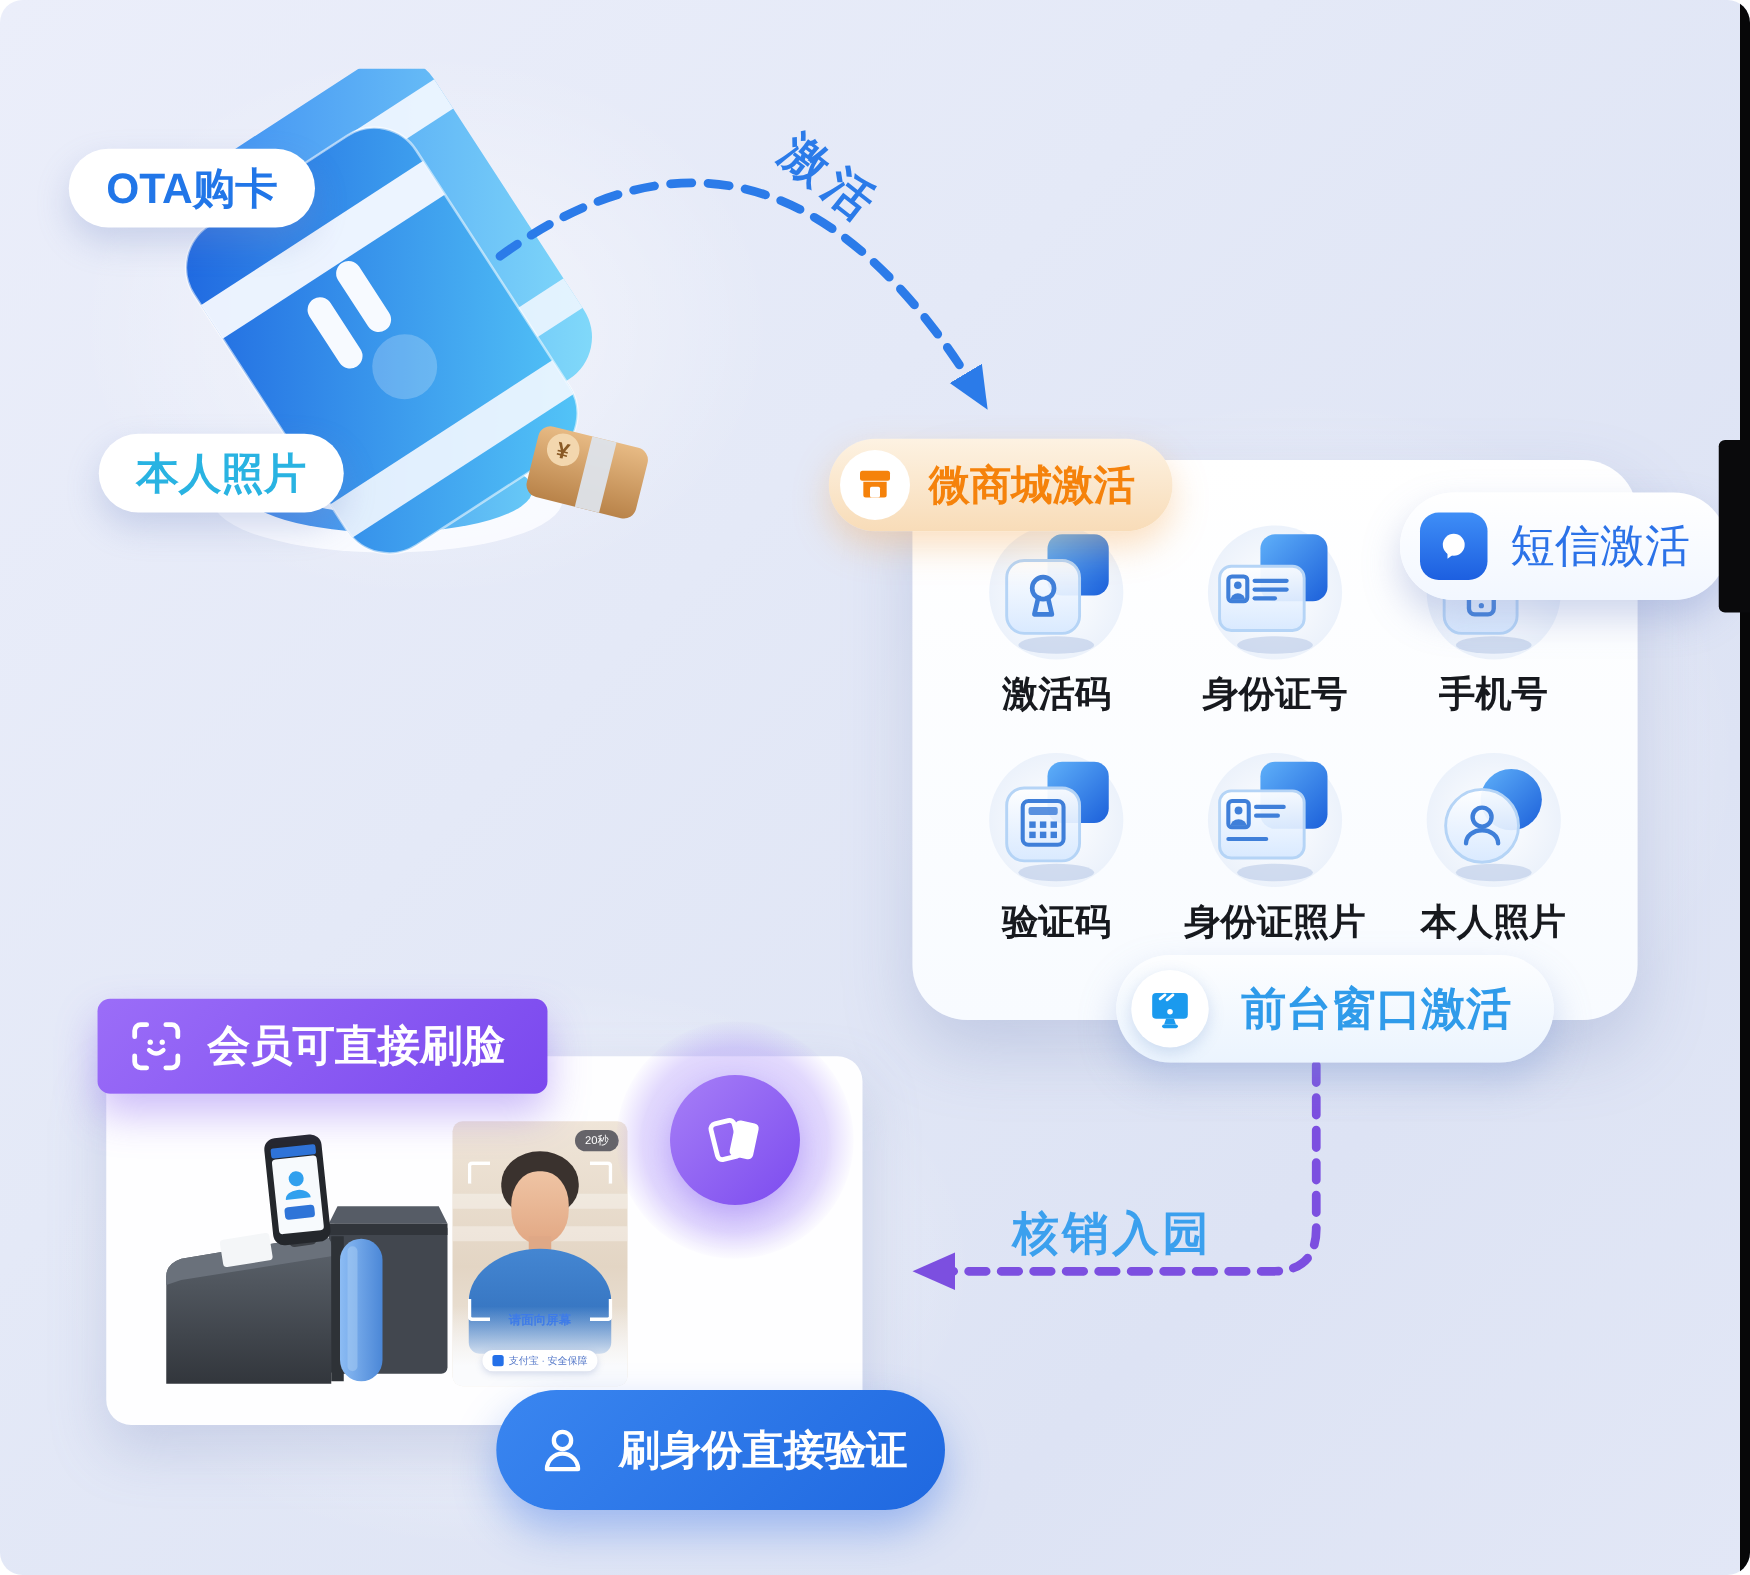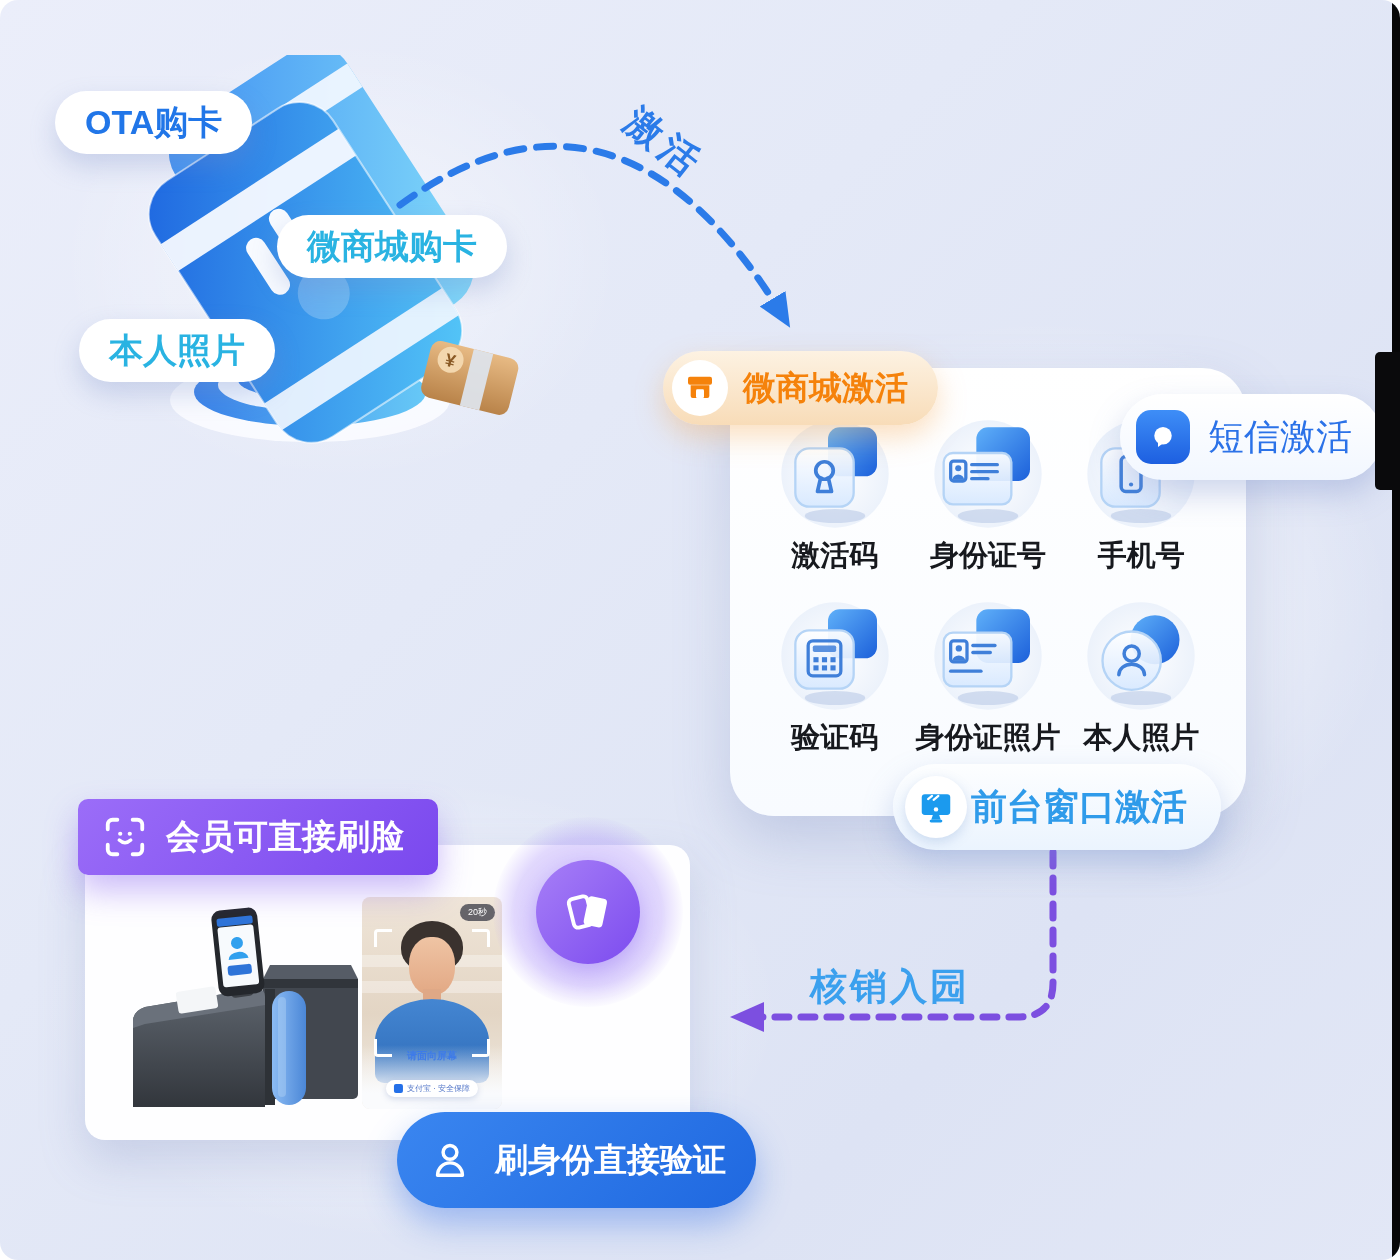--- a/index.html
+++ b/index.html
@@ -14,36 +14,36 @@
     background:radial-gradient(closest-side,rgba(255,255,255,.85),rgba(255,255,255,0));}
   .glow.g2{left:40px;top:780px;width:740px;height:460px;
     background:radial-gradient(closest-side,rgba(255,255,255,.7),rgba(255,255,255,0));}
   .glow.g3{left:60px;top:40px;width:560px;height:440px;
     background:radial-gradient(closest-side,rgba(255,255,255,.55),rgba(255,255,255,0));}
 
   .pill{
     position:absolute;display:flex;align-items:center;height:63px;
     background:#fff;border-radius:32px;padding:0 30px;
     box-shadow:0 12px 26px rgba(124,144,200,.30);
-    font-size:34px;font-weight:bold;white-space:nowrap;z-index:5;
+    font-size:34px;font-weight:bold;white-space:nowrap;z-index:5;margin-top:28px;
   }
   .pill.ota{left:55px;top:91px;color:#2176E8;}
   .pill.mallbuy{left:277px;top:215px;color:#29B3E2;}
   .pill.winbuy{left:79px;top:319px;color:#29B3E2;}
 
   .illus{position:absolute;left:95px;top:55px;width:440px;height:400px;z-index:2;}
 
   .activate-arrow{position:absolute;left:370px;top:85px;width:440px;height:255px;z-index:3;}
   .activate-text{
     position:absolute;left:620px;top:118px;transform:rotate(38deg);
     color:#2B7BE9;font-size:38px;font-weight:bold;letter-spacing:6px;z-index:4;white-space:nowrap;
   }
 
   .panel{
-    position:absolute;left:730px;top:368px;width:516px;height:448px;
+    position:absolute;left:730px;top:368px;width:580px;height:448px;
     background:linear-gradient(180deg,#FFFFFF 0%,#F8FBFF 100%);
     border-radius:44px;box-shadow:0 24px 55px rgba(124,140,190,.30);z-index:4;
   }
   .methods{display:grid;grid-template-columns:repeat(3,1fr);padding:50px 28px 0;row-gap:24px;}
   .method{display:flex;flex-direction:column;align-items:center;}
   .method .label{margin-top:6px;font-size:29px;font-weight:600;color:#17191E;white-space:nowrap;}
 
   .badge{
     position:absolute;display:flex;align-items:center;white-space:nowrap;z-index:6;
   }
@@ -57,21 +57,21 @@
   .badge.mall-act .round{width:56px;height:56px;}
   .badge.sms-act{
     left:1120px;top:394px;height:86px;border-radius:43px;padding:0 30px 0 16px;gap:18px;
     background:linear-gradient(180deg,#FFFFFF 0%,#F2F7FF 100%);
     box-shadow:0 14px 30px rgba(120,140,200,.35);
     color:#2B72E8;font-size:36px;font-weight:normal;
   }
   .badge.sms-act .sq{width:54px;height:54px;border-radius:15px;display:flex;align-items:center;justify-content:center;
     background:linear-gradient(180deg,#3E8EF7,#1D5FE0);}
   .badge.counter-act{
-    left:893px;top:764px;height:86px;border-radius:43px;padding:0 34px 0 12px;gap:4px;
+    left:893px;top:764px;height:86px;border-radius:43px;padding:0 34px 0 12px;gap:26px;
     background:linear-gradient(180deg,#FDFEFF 0%,#EBF4FE 100%);
     box-shadow:0 14px 30px rgba(120,150,210,.35);
     color:#2F9BEA;font-size:36px;font-weight:bold;text-align:right;
   }
   .badge.counter-act .round{width:62px;height:62px;box-shadow:0 4px 12px rgba(100,140,200,.25);}
   .badge.member-face{
     left:78px;top:799px;height:76px;border-radius:10px;padding:0 34px 0 24px;gap:18px;
     background:linear-gradient(135deg,#9B6DF8 0%,#7A48EE 100%);
     box-shadow:0 16px 32px rgba(130,90,240,.40);
     color:#fff;font-size:34px;font-weight:bold;
@@ -225,23 +225,20 @@
       <rect x="330" y="294" width="90" height="58" rx="10" fill="url(#goldG)"></rect>
       <rect x="372" y="294" width="20" height="58" fill="#DDE3EA" opacity=".95"></rect>
       <circle cx="352" cy="310" r="13" fill="#F3D7AE"></circle>
       <text x="352" y="317" text-anchor="middle" font-size="18" font-weight="bold" fill="#8A5A25">¥</text>
     </g>
   </svg>
 
   <div class="pill ota">
     <span>OTA购卡</span>
   </div>
-  <div class="pill mallbuy">
-    <span>微商城购卡</span>
-  </div>
   <div class="pill winbuy">
     <span>本人照片</span>
   </div>
 
   <svg class="activate-arrow" viewBox="0 0 440 255">
     <path d="M30 120 Q 250 -40 416 236" fill="none" stroke="#2B7BE9" stroke-width="7" stroke-dasharray="17 13" stroke-linecap="round" marker-end="url(#mblue)"></path>
   </svg>
   <div class="activate-text">激活</div>
 
   <div class="panel">

